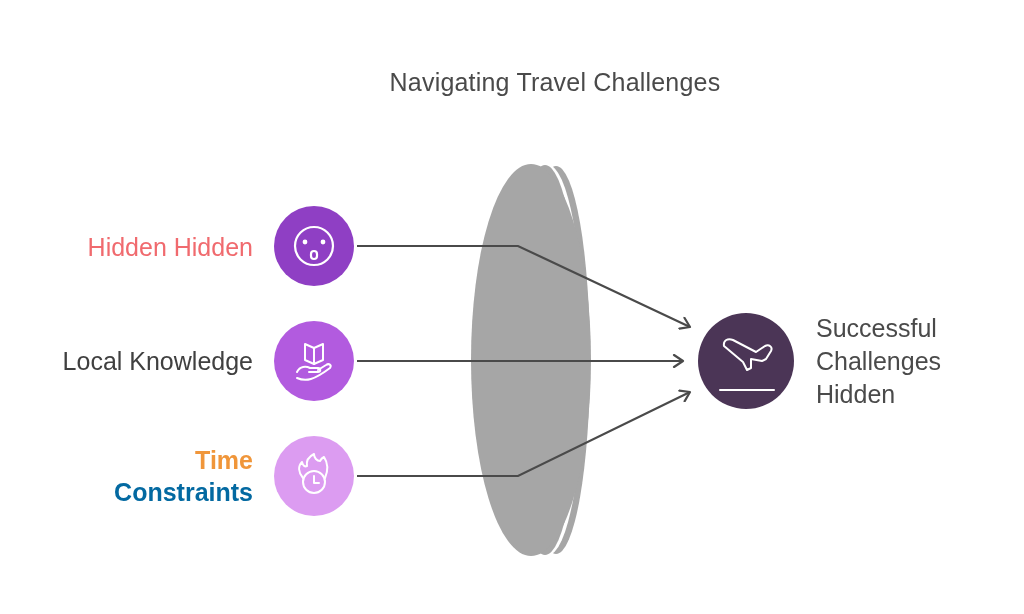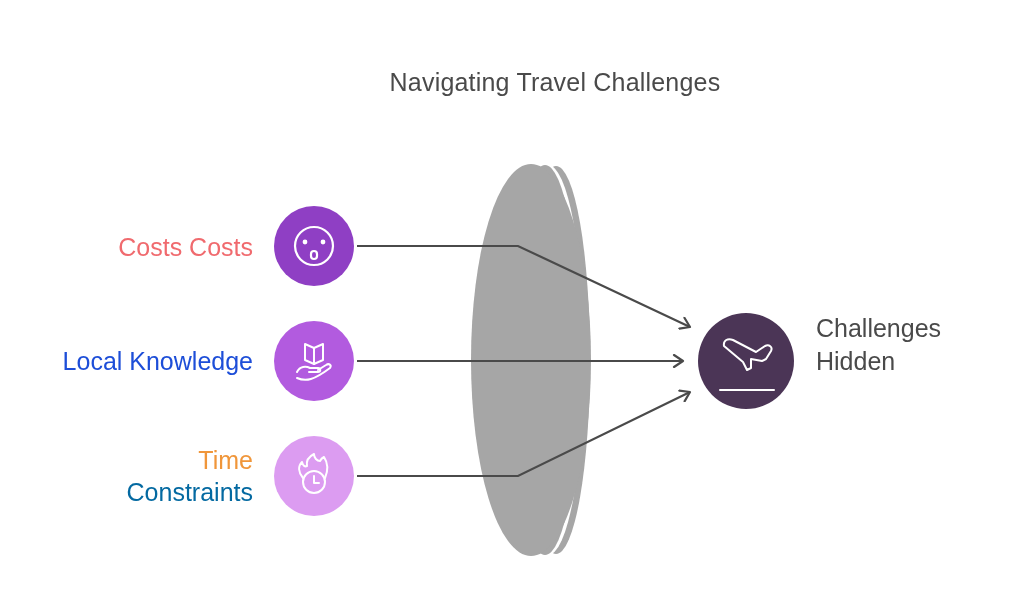--- a/index.html
+++ b/index.html
@@ -73,26 +73,27 @@
   <g>
     <circle cx="746" cy="361" r="48" fill="#4b3556"></circle>
     <g fill="none" stroke="#ffffff" stroke-width="2" stroke-linejoin="round" stroke-linecap="round">
       <path d="M724,346 C723,340 728,338 733,340 L756,352 L765,346 C769,344 773,347 771,351 L766,359 L762,361 L751,359 L751,368 L747,370 L743,362 Z"></path>
       <path d="M720,390 L774,390"></path>
     </g>
   </g>
 </svg>
 
 <div class="label label-in" style="top:231px;">
-  <span style="color:#f06a6e">Costs Costs</span>
+  <span style="color:#f06a6e">Hidden Hidden</span>
 </div>
 <div class="label label-in" style="top:345px;">
-  <span style="color:#1d4ed8">Local Knowledge</span>
+  <span style="color:#404040">Local Knowledge</span>
 </div>
-<div class="label label-in" style="top:444px;">
+<div class="label label-in" style="top:444px;font-weight:bold;">
   <span style="color:#f0963a">Time</span>
   <span style="color:#0369a1">Constraints</span>
 </div>
 
 <div class="out-label">
+  <span>Successful</span>
   <span>Challenges</span>
   <span>Hidden</span>
 </div>
 
 </body></html>

